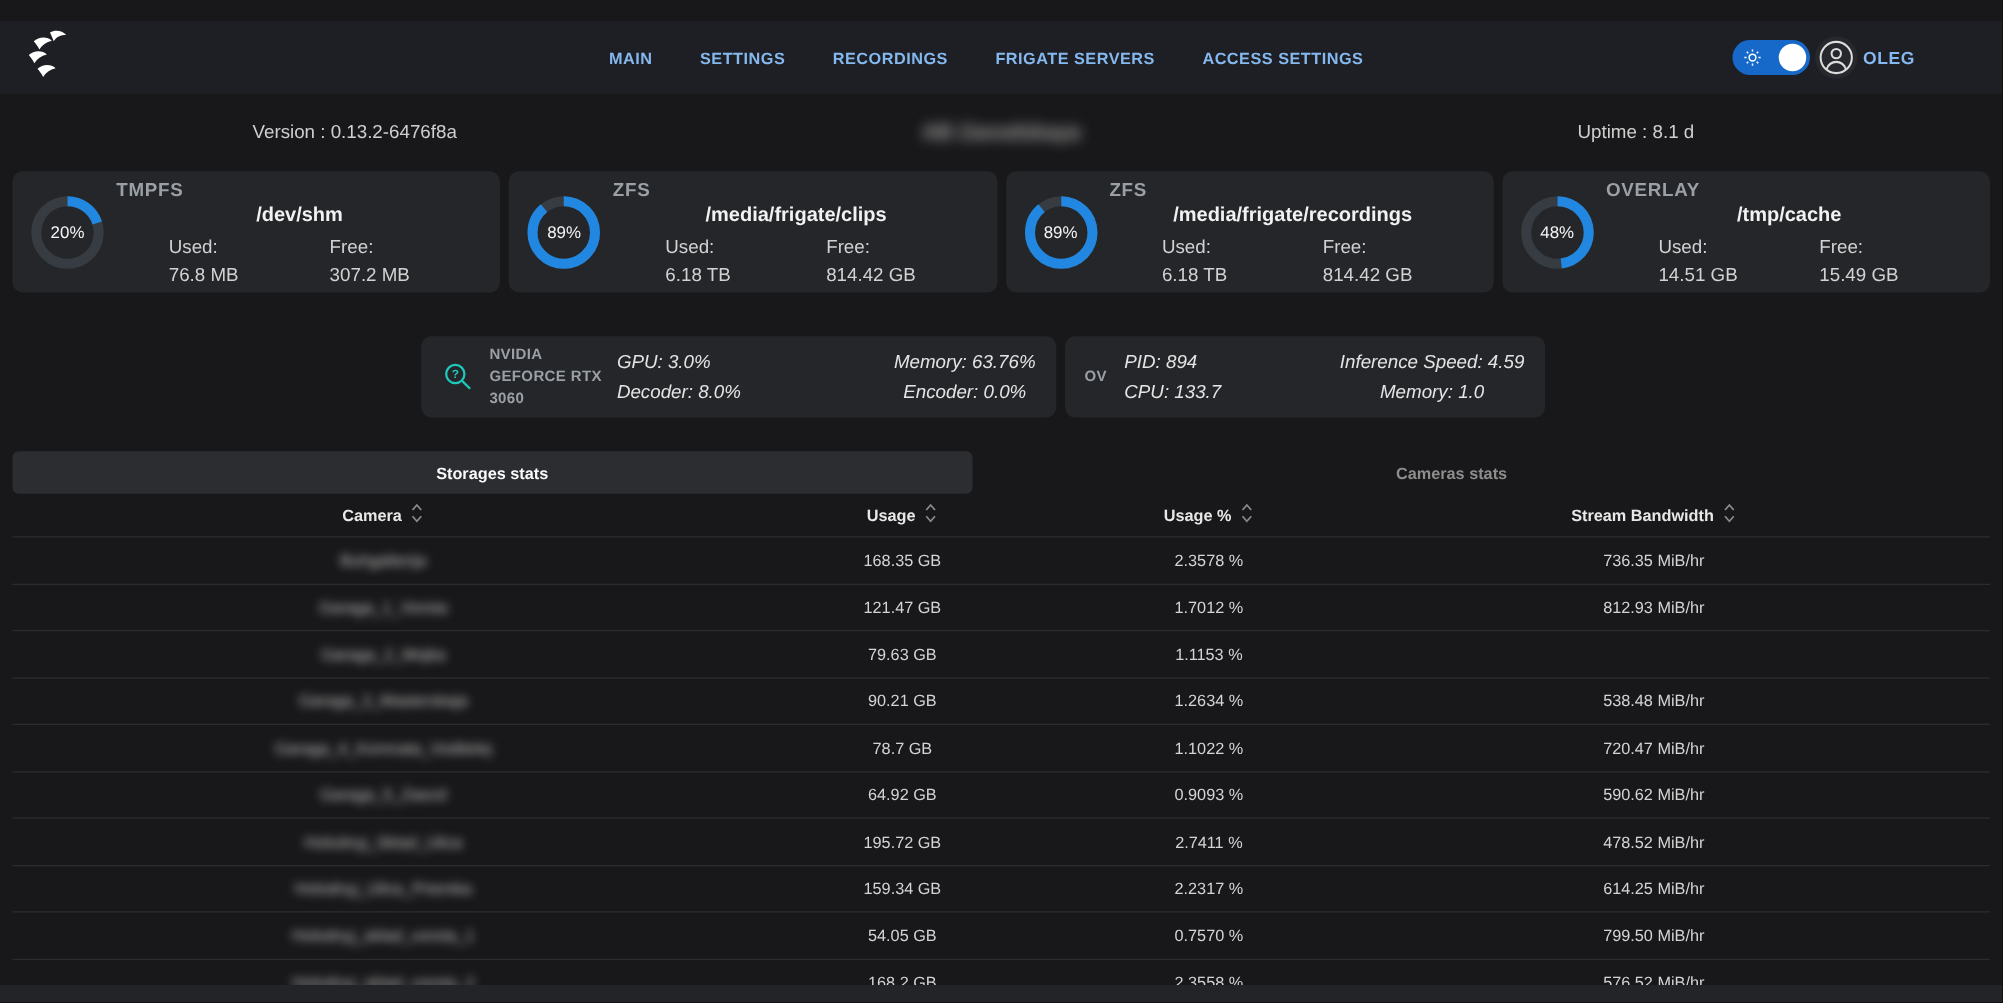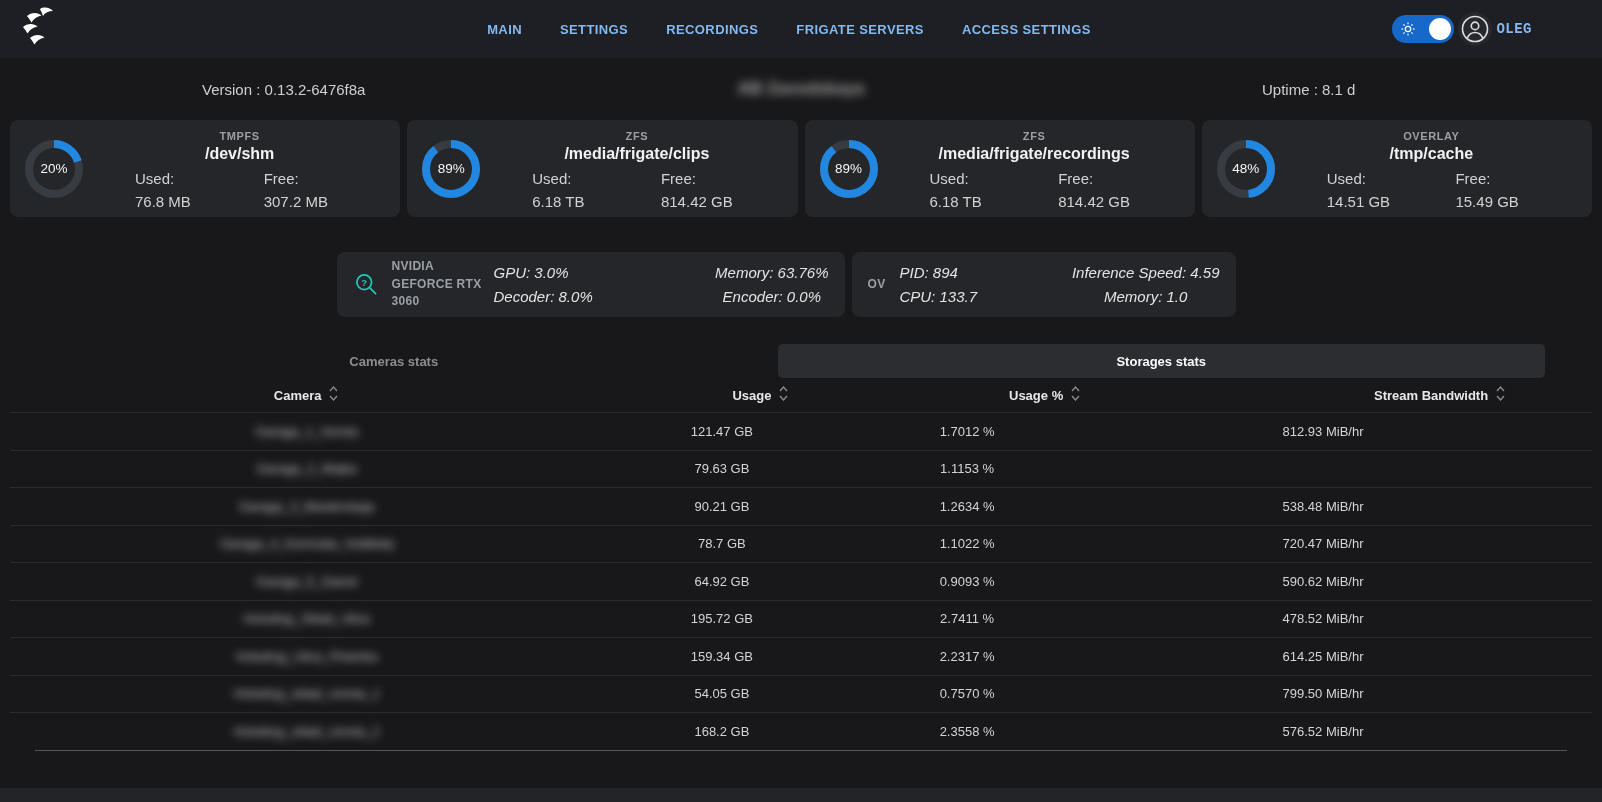--- a/index.html
+++ b/index.html
@@ -5,32 +5,32 @@
   * { box-sizing: border-box; }
   html,body { margin:0; padding:0; background:#0e0e0e; }
   .page {
     position:relative; width:1602px; height:802px; overflow:hidden;
     background:#18181a; font-family:"Liberation Sans", sans-serif;
   }
 
   
   .topnav {
     position:relative; height:58px; background:#1d1f24;
-    display:flex; align-items:center; padding-left:16px;
+    display:flex; align-items:center; padding-left:16px;margin-top:17px;
   }
   .logo { width:44px; height:44px; display:flex; align-items:center; justify-content:center; }
   .nav-links {
     position:absolute; left:50%; top:0; transform:translateX(-52%);
     height:100%; display:flex; align-items:center; gap:38px;
   }
   .nav-link {
     color:#85b8ef; font-size:13px; font-weight:bold; letter-spacing:.4px;
     text-decoration:none; text-transform:uppercase; white-space:nowrap;
   }
-  .nav-right { position:absolute; right:70px; top:0; height:100%; display:flex; align-items:center; gap:4px;font-family:Liberation Mono, monospace; }
+  .nav-right { position:absolute; right:70px; top:0; height:100%; display:flex; align-items:center; gap:4px; }
   .theme-toggle { position:relative; width:62px; height:28px; border-radius:14px; background:#1669c9; cursor:pointer; }
   .toggle-sun { position:absolute; left:9px; top:7px; }
   .toggle-thumb { position:absolute; right:3px; top:3px; width:22px; height:22px; border-radius:50%; background:#fff; }
   .avatar { width:34px; height:34px; border-radius:50%; background:#26282d; display:flex; align-items:center; justify-content:center; }
   .username { color:#85b8ef; font-size:14px; font-weight:bold; letter-spacing:.5px; }
 
   
   .info-row { position:relative; height:62px; }
   .version { position:absolute; left:202px; top:50%; transform:translateY(-50%); color:#cfcfcf; font-size:15px; }
   .page-title {
@@ -40,21 +40,21 @@
   .uptime { position:absolute; left:1262px; top:50%; transform:translateY(-50%); color:#cfcfcf; font-size:15px; }
 
   
   .cards-row { display:grid; grid-template-columns:repeat(4,1fr); gap:7px; margin:0 10px; }
   .storage-card { background:#242629; border-radius:8px; height:97px; display:flex; align-items:center; }
   .donut-wrap { position:relative; width:62px; height:62px; margin-left:13px; flex-shrink:0;text-align:center; }
   .donut-track { fill:none; stroke:#373c42; stroke-width:8; }
   .donut-arc { fill:none; stroke:#2187e0; stroke-width:8; }
   .donut-label { position:absolute; inset:0; display:flex; align-items:center; justify-content:center; color:#f5f5f5; font-size:13.5px; }
   .card-body { flex:1; display:flex; flex-direction:column; padding:9px 14px 7px 8px; }
-  .fs-type { text-align:center; color:#9aa0a6; font-size:11px; font-weight:bold; letter-spacing:.6px; }
+  .fs-type { color:#9aa0a6; font-size:15px; font-weight:bold; letter-spacing:.6px; }
   .mount { text-align:center; color:#f2f2f2; font-size:16px; font-weight:bold; margin-top:3px; }
   .uf-grid { display:grid; grid-template-columns:1.05fr 1fr; margin-top:7px; padding-left:42px; }
   .uf-label { color:#d2d2d2; font-size:15px; }
   .uf-value { color:#d2d2d2; font-size:15px; margin-top:6px; }
 
   
   .proc-row { display:flex; justify-content:center; gap:7px; margin-top:35px; transform:translateX(-15px); }
   .proc-card { background:#242629; border-radius:8px; height:65px; display:flex; align-items:center; padding:0 16px; }
   .gpu-card { width:508px; }
   .ov-card  { width:384px; }
@@ -68,21 +68,21 @@
   
   .tabbar { display:flex; margin:27px 57px 0 10px; height:34px; }
   .tab {
     flex:1; display:flex; align-items:center; justify-content:center;
     font-size:13px; font-weight:bold; color:#8d8d8d; border-radius:5px; cursor:pointer;
   }
   .tab.selected { background:#2b2d31; color:#fafafa; }
 
   
   .stats-table { margin:0 10px; }
-  .thead { display:grid; grid-template-columns:37.5% 15% 16% 29%; height:34px; align-items:center;gap:39px; }
+  .thead { display:grid; grid-template-columns:37.5% 15% 16% 29%; height:34px; align-items:center; }
   .th { display:flex; align-items:center; justify-content:center; gap:7px; color:#e8e8e8; font-size:13px; font-weight:bold; cursor:pointer; }
   .trow { display:grid; grid-template-columns:37.5% 15% 16% 29%; height:37.5px; align-items:center; border-top:1px solid #2c2c2f; }
   .cell { text-align:center; color:#d4d4d4; font-size:13px; }
   .cell.camera { color:#c4c4c4; filter:blur(4px); }
   .table-end-divider { height:1px; background:#54545a; margin:0 25px; }
   .bottom-strip { position:absolute; left:0; right:0; bottom:0; height:14px; background:#232428; }
 </style>
 </head>
 <body>
 
@@ -269,22 +269,22 @@
         </div>
         <div class="stat-col right">
           <span>Inference Speed: 4.59</span>
           <span>Memory: 1.0</span>
         </div>
       </div>
     </div>
   </div>
 
   <div class="tabbar">
+    <div class="tab selected">Storages stats</div>
     <div class="tab">Cameras stats</div>
-    <div class="tab selected">Storages stats</div>
   </div>
 
   <div class="stats-table">
     <div class="thead">
       <div class="th">
         <span>Camera</span>
         <span>
           <svg width="11" height="17" viewBox="0 0 11 17" fill="none" stroke="#8a8a8a" stroke-width="1.4">
               <path d="M2 6 L5.5 2 L9 6"></path>
               <path d="M2 11 L5.5 15 L9 11"></path>
@@ -313,20 +313,26 @@
         <span>Stream Bandwidth</span>
         <span>
           <svg width="11" height="17" viewBox="0 0 11 17" fill="none" stroke="#8a8a8a" stroke-width="1.4">
               <path d="M2 6 L5.5 2 L9 6"></path>
               <path d="M2 11 L5.5 15 L9 11"></path>
             </svg>
         </span>
       </div>
     </div>
     <div id="table-rows">
+    <div class="trow">
+      <div class="cell camera">Buhgalterija</div>
+      <div class="cell">168.35 GB</div>
+      <div class="cell">2.3578 %</div>
+      <div class="cell">736.35 MiB/hr</div>
+    </div>
 
     <div class="trow">
       <div class="cell camera">Garaga_1_Vorota</div>
       <div class="cell">121.47 GB</div>
       <div class="cell">1.7012 %</div>
       <div class="cell">812.93 MiB/hr</div>
     </div>
 
     <div class="trow">
       <div class="cell camera">Garaga_2_Mojka</div>

